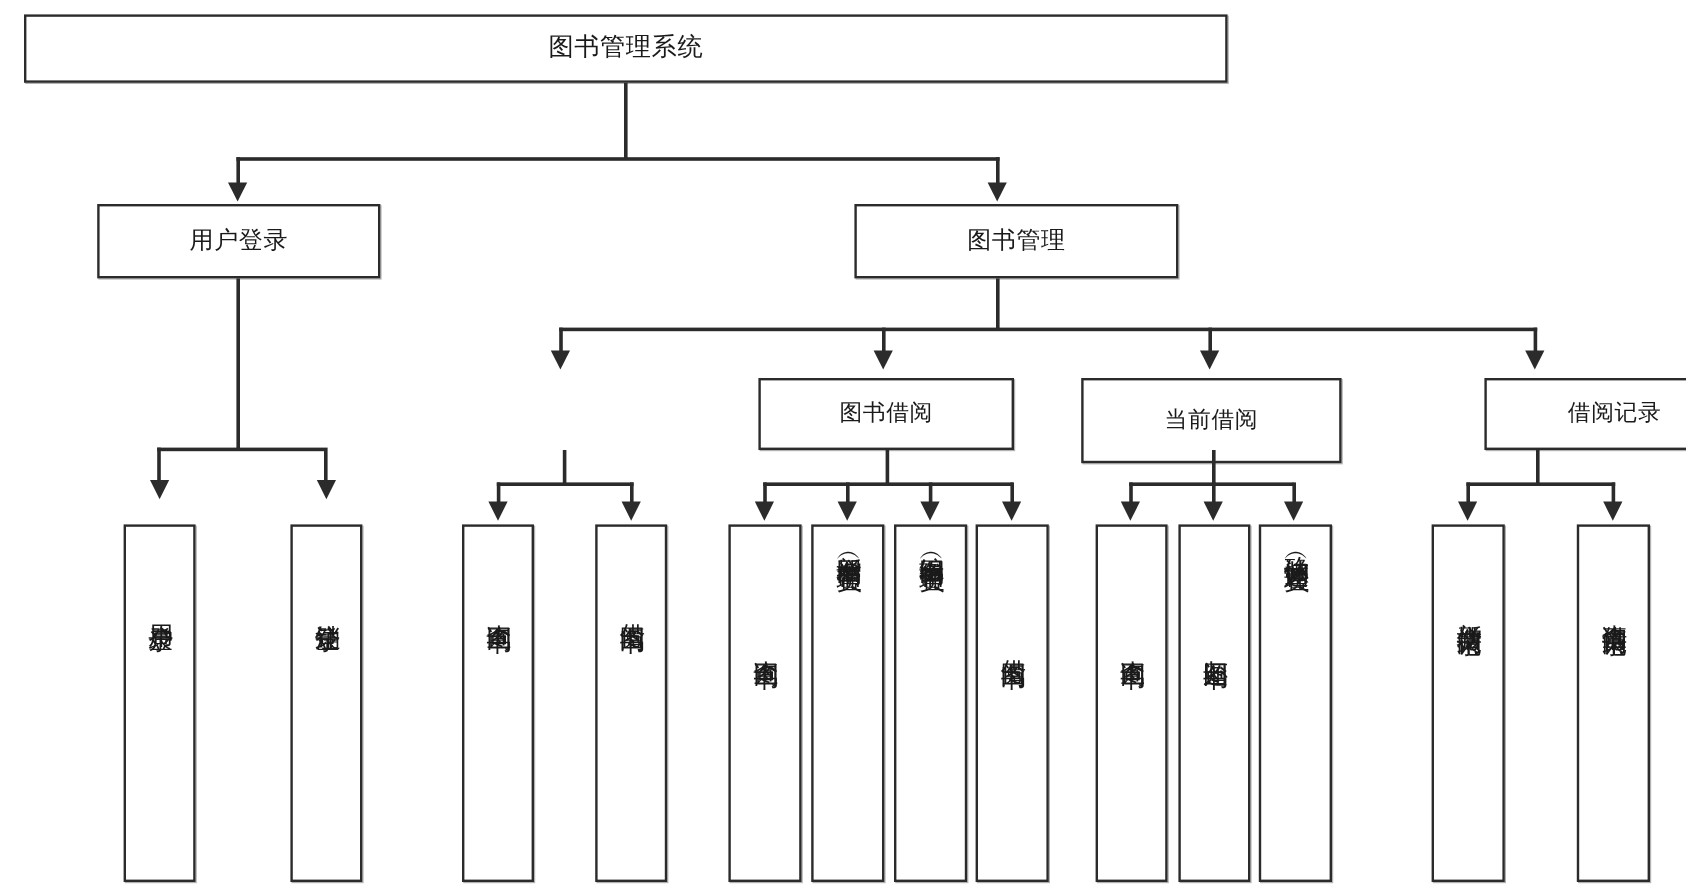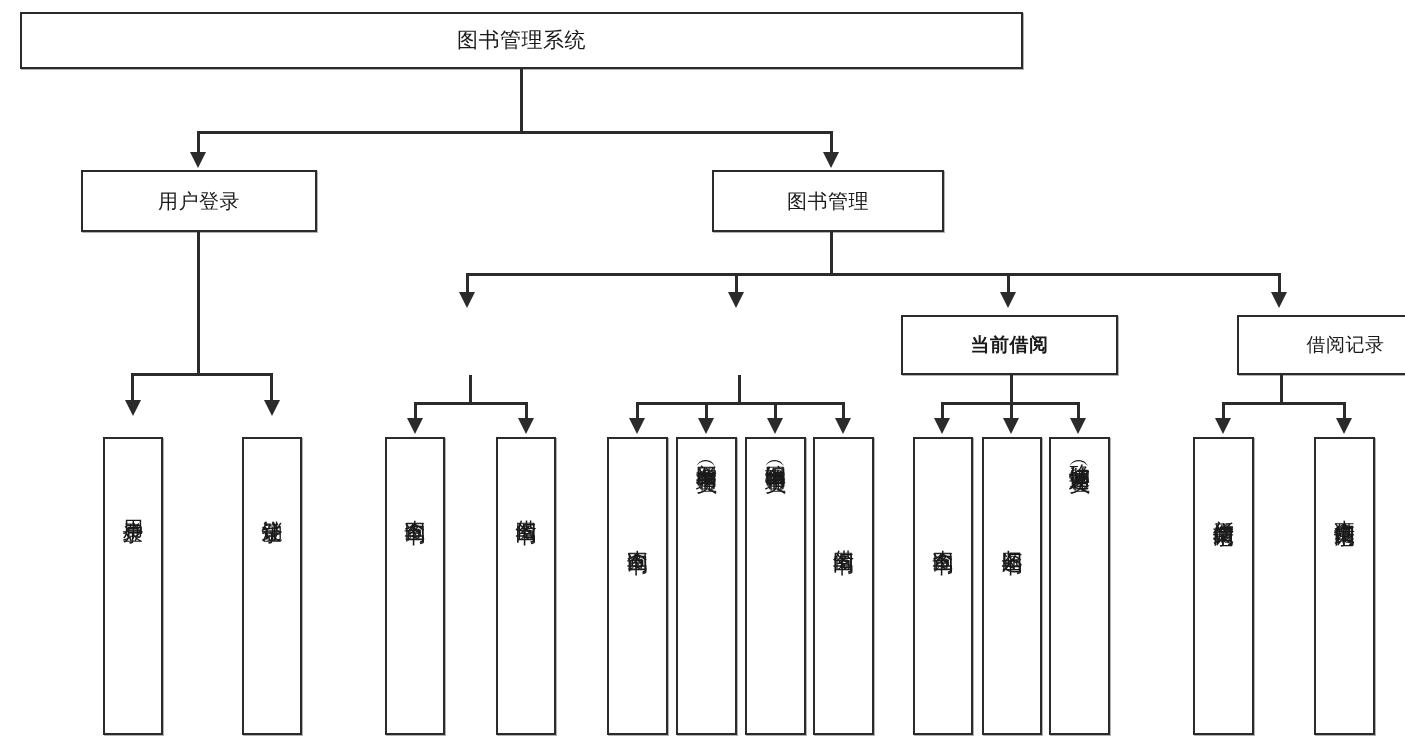--- a/index.html
+++ b/index.html
@@ -97,21 +97,21 @@
 
   <div class="seg v" style="left:197px; top:131px; height:24px;"></div>
   <div class="arrow" style="left:190px; top:152px;"></div>
   <div class="seg v" style="left:830px; top:131px; height:24px;"></div>
   <div class="arrow" style="left:823px; top:152px;"></div>
 
   <div class="node lvl2" style="left:81px; top:170px; width:236px; height:62px;">
     <span class="label">用户登录</span>
   </div>
 
-  <div class="node lvl2" style="left:712px; top:170px; width:232px; height:62px;">
+  <div class="node lvl2" style="left:712px; top:170px; width:270px; height:62px;">
     <span class="label">图书管理</span>
   </div>
 
   <div class="seg v" style="left:197px; top:232px; height:142px;"></div>
   <div class="seg h" style="left:131px; top:373px; width:139px;"></div>
   <div class="seg v" style="left:131px; top:373px; height:30px;"></div>
   <div class="arrow" style="left:125px; top:400px;"></div>
   <div class="seg v" style="left:270px; top:373px; height:30px;"></div>
   <div class="arrow" style="left:264px; top:400px;"></div>
 
@@ -119,21 +119,24 @@
   <div class="seg h" style="left:466px; top:273px; width:815px;"></div>
   <div class="seg v" style="left:466px; top:273px; height:22px;"></div>
   <div class="arrow" style="left:459px; top:292px;"></div>
   <div class="seg v" style="left:735px; top:273px; height:22px;"></div>
   <div class="arrow" style="left:728px; top:292px;"></div>
   <div class="seg v" style="left:1007px; top:273px; height:22px;"></div>
   <div class="arrow" style="left:1000px; top:292px;"></div>
   <div class="seg v" style="left:1278px; top:273px; height:22px;"></div>
   <div class="arrow" style="left:1271px; top:292px;"></div>
 
-  <div class="node lvl3" style="left:901px; top:315px; width:217px; height:60px;font-weight:bold;">
+  <div class="node lvl3" style="left:632px; top:315px; width:213px; height:60px;">
+    <span class="label">图书借阅</span>
+  </div>
+  <div class="node lvl3" style="left:901px; top:315px; width:217px; height:71px;">
     <span class="label">当前借阅</span>
   </div>
   <div class="node lvl3" style="left:1237px; top:315px; width:217px; height:60px;">
     <span class="label">借阅记录</span>
   </div>
 
   <div class="seg v" style="left:469px; top:375px; height:28px;"></div>
   <div class="seg h" style="left:414px; top:402px; width:114px;"></div>
   <div class="seg v" style="left:414px; top:402px; height:18px;"></div>
   <div class="arrow" style="left:407px; top:418px;"></div>

